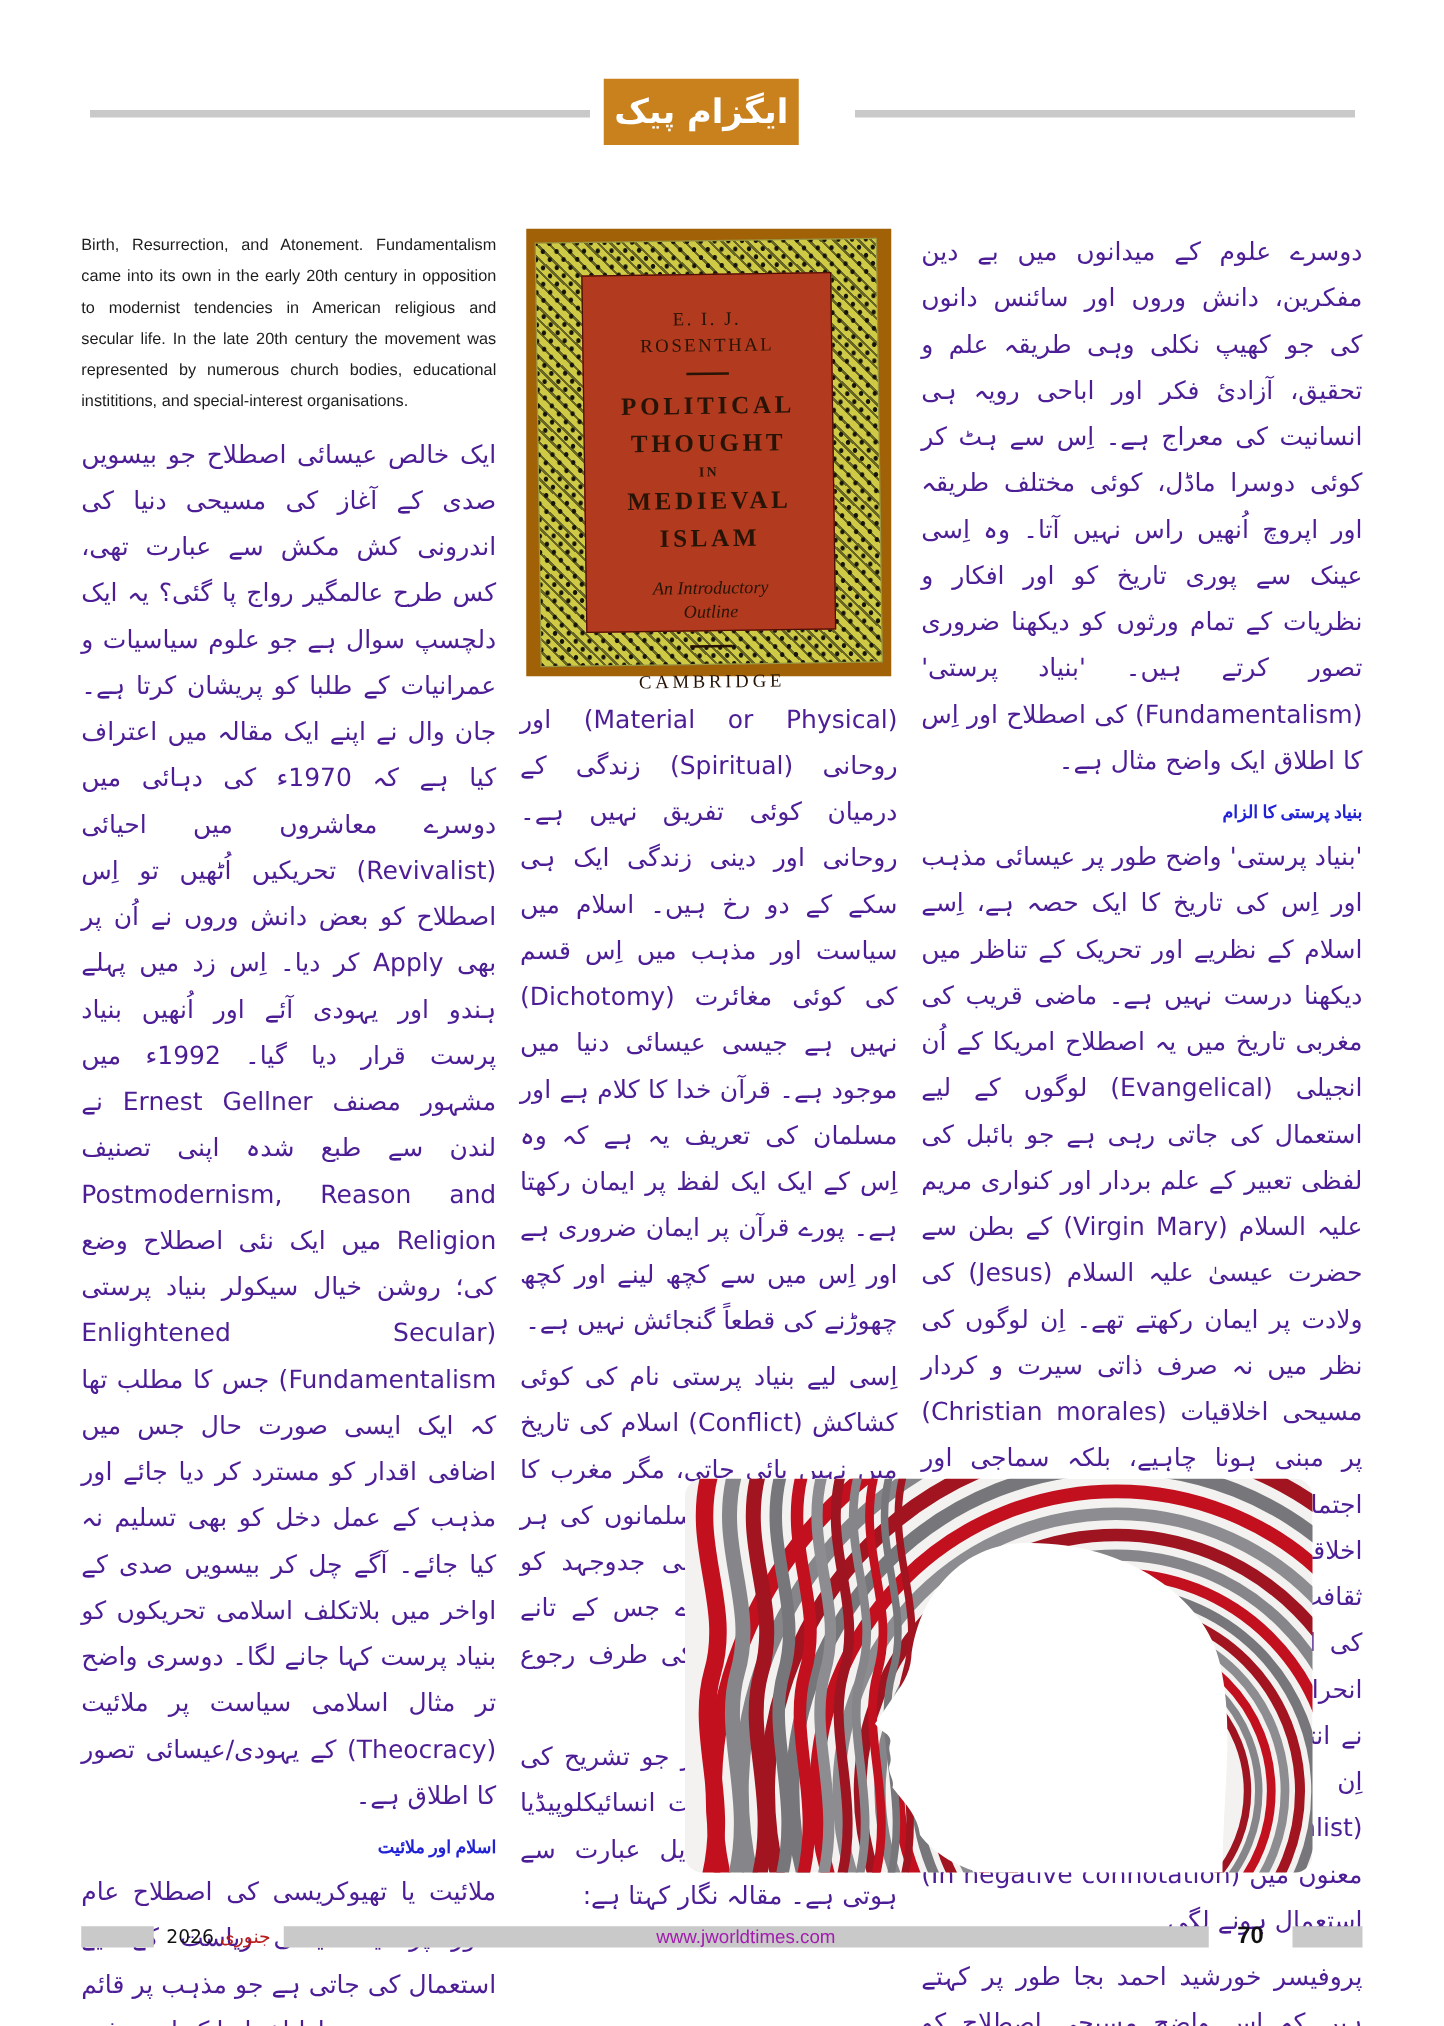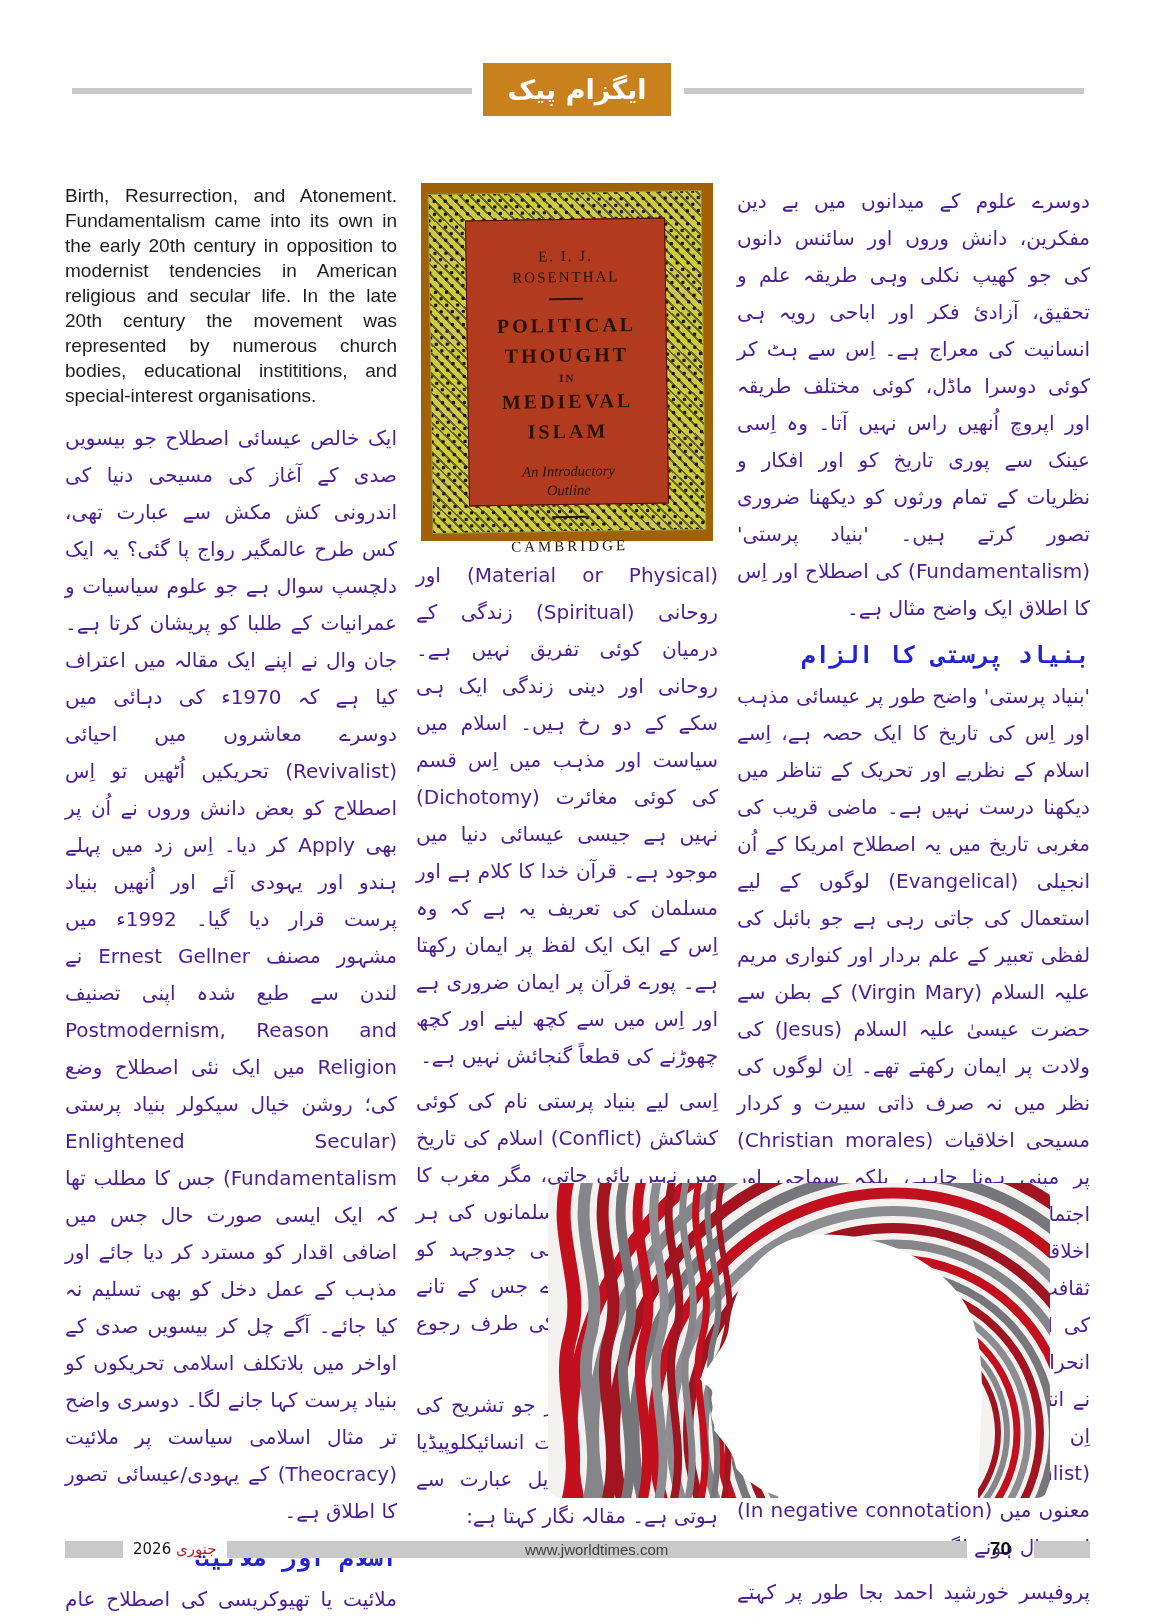--- a/index.html
+++ b/index.html
@@ -2,34 +2,34 @@
 <html lang="en"><head>
 <meta charset="utf-8">
 <style>
   html,body{margin:0;padding:0;background:#ffffff;}
   .page{position:relative;width:1155px;height:1621px;background:#ffffff;overflow:hidden;
         font-family:"Liberation Sans",sans-serif;color:#111;}
   
   .rule{position:absolute;height:6px;background:#c9c9c9;top:88px;}
   .rule-left{left:72px;width:400px;}
   .rule-right{left:684px;width:400px;}
-  .banner{position:absolute;left:483px;top:63px;width:188px;height:53px;background:#c8811d;
+  .banner{position:absolute;left:483px;top:63px;width:156px;height:53px;background:#c8811d;
           display:flex;align-items:center;justify-content:center;}
   .banner span{color:#ffffff;font-size:27px;font-weight:bold;direction:rtl;
                font-family:"DejaVu Sans","Liberation Sans",sans-serif;}
   
   .col{position:absolute;top:183px;}
   .col-left{left:65px;width:332px;}
   .col-mid{left:416px;width:302px;}
   .col-right{left:737px;width:353px;}
-  .eng{font-size:19px;line-height:25px;text-align:justify;color:#1c1c1c;}
+  .eng{font-size:13px;line-height:25px;text-align:justify;color:#1c1c1c;}
   .urdu{direction:rtl;font-size:20px;line-height:37px;text-align:justify;color:#4c1d95;
         font-family:"DejaVu Sans","Liberation Sans",sans-serif;}
-  .urdu-h{direction:rtl;color:#2323d6;font-size:24px;font-weight:bold;margin:14px 0 8px 0;
-          font-family:Liberation Mono, monospace;}
+  .urdu-h{direction:rtl;color:#2323d6;font-size:14px;font-weight:bold;margin:14px 0 8px 0;
+          font-family:Liberation Serif, serif;}
   
   .book-photo{width:292px;height:358px;background:#a16207;margin:0 auto 16px auto;
               display:flex;align-items:center;justify-content:center;}
   .book-cover{position:relative;width:272px;height:338px;transform:rotate(-0.8deg);
               background-color:#cfca45;
               background-image:
                 radial-gradient(circle,#15150c 1.6px,transparent 2.1px),
                 radial-gradient(circle,#15150c 1.6px,transparent 2.1px),
                 repeating-linear-gradient(45deg,rgba(20,20,8,.55) 0 2px,transparent 2px 7px);
               background-size:11px 13px,11px 13px,100% 100%;
@@ -50,21 +50,21 @@
   .art{position:absolute;left:548px;top:1183px;width:502px;height:315px;}
   
   .footer{position:absolute;left:65px;top:1540px;width:1025px;height:18px;
           display:flex;align-items:center;}
   .fseg{height:17px;background:#c9c9c9;}
   .fseg-a{width:58px;}
   .fdate{direction:rtl;font-size:15px;padding:0 10px;white-space:nowrap;
          font-family:"DejaVu Sans","Liberation Sans",sans-serif;}
   .fdate .mon{color:#b91c1c;}
   .fbar{flex:1;height:17px;background:#c9c9c9;display:flex;align-items:center;justify-content:center;}
-  .fbar span{font-size:15px;color:#404040;}
+  .fbar span{font-size:15px;color:#a21caf;}
   .fpage{font-size:19px;font-weight:bold;padding:0 23px;}
   .fseg-b{width:56px;}
 </style>
 </head>
 <body>
 
 <div class="page">
 
   <div class="rule rule-left"></div>
   <div class="rule rule-right"></div>

